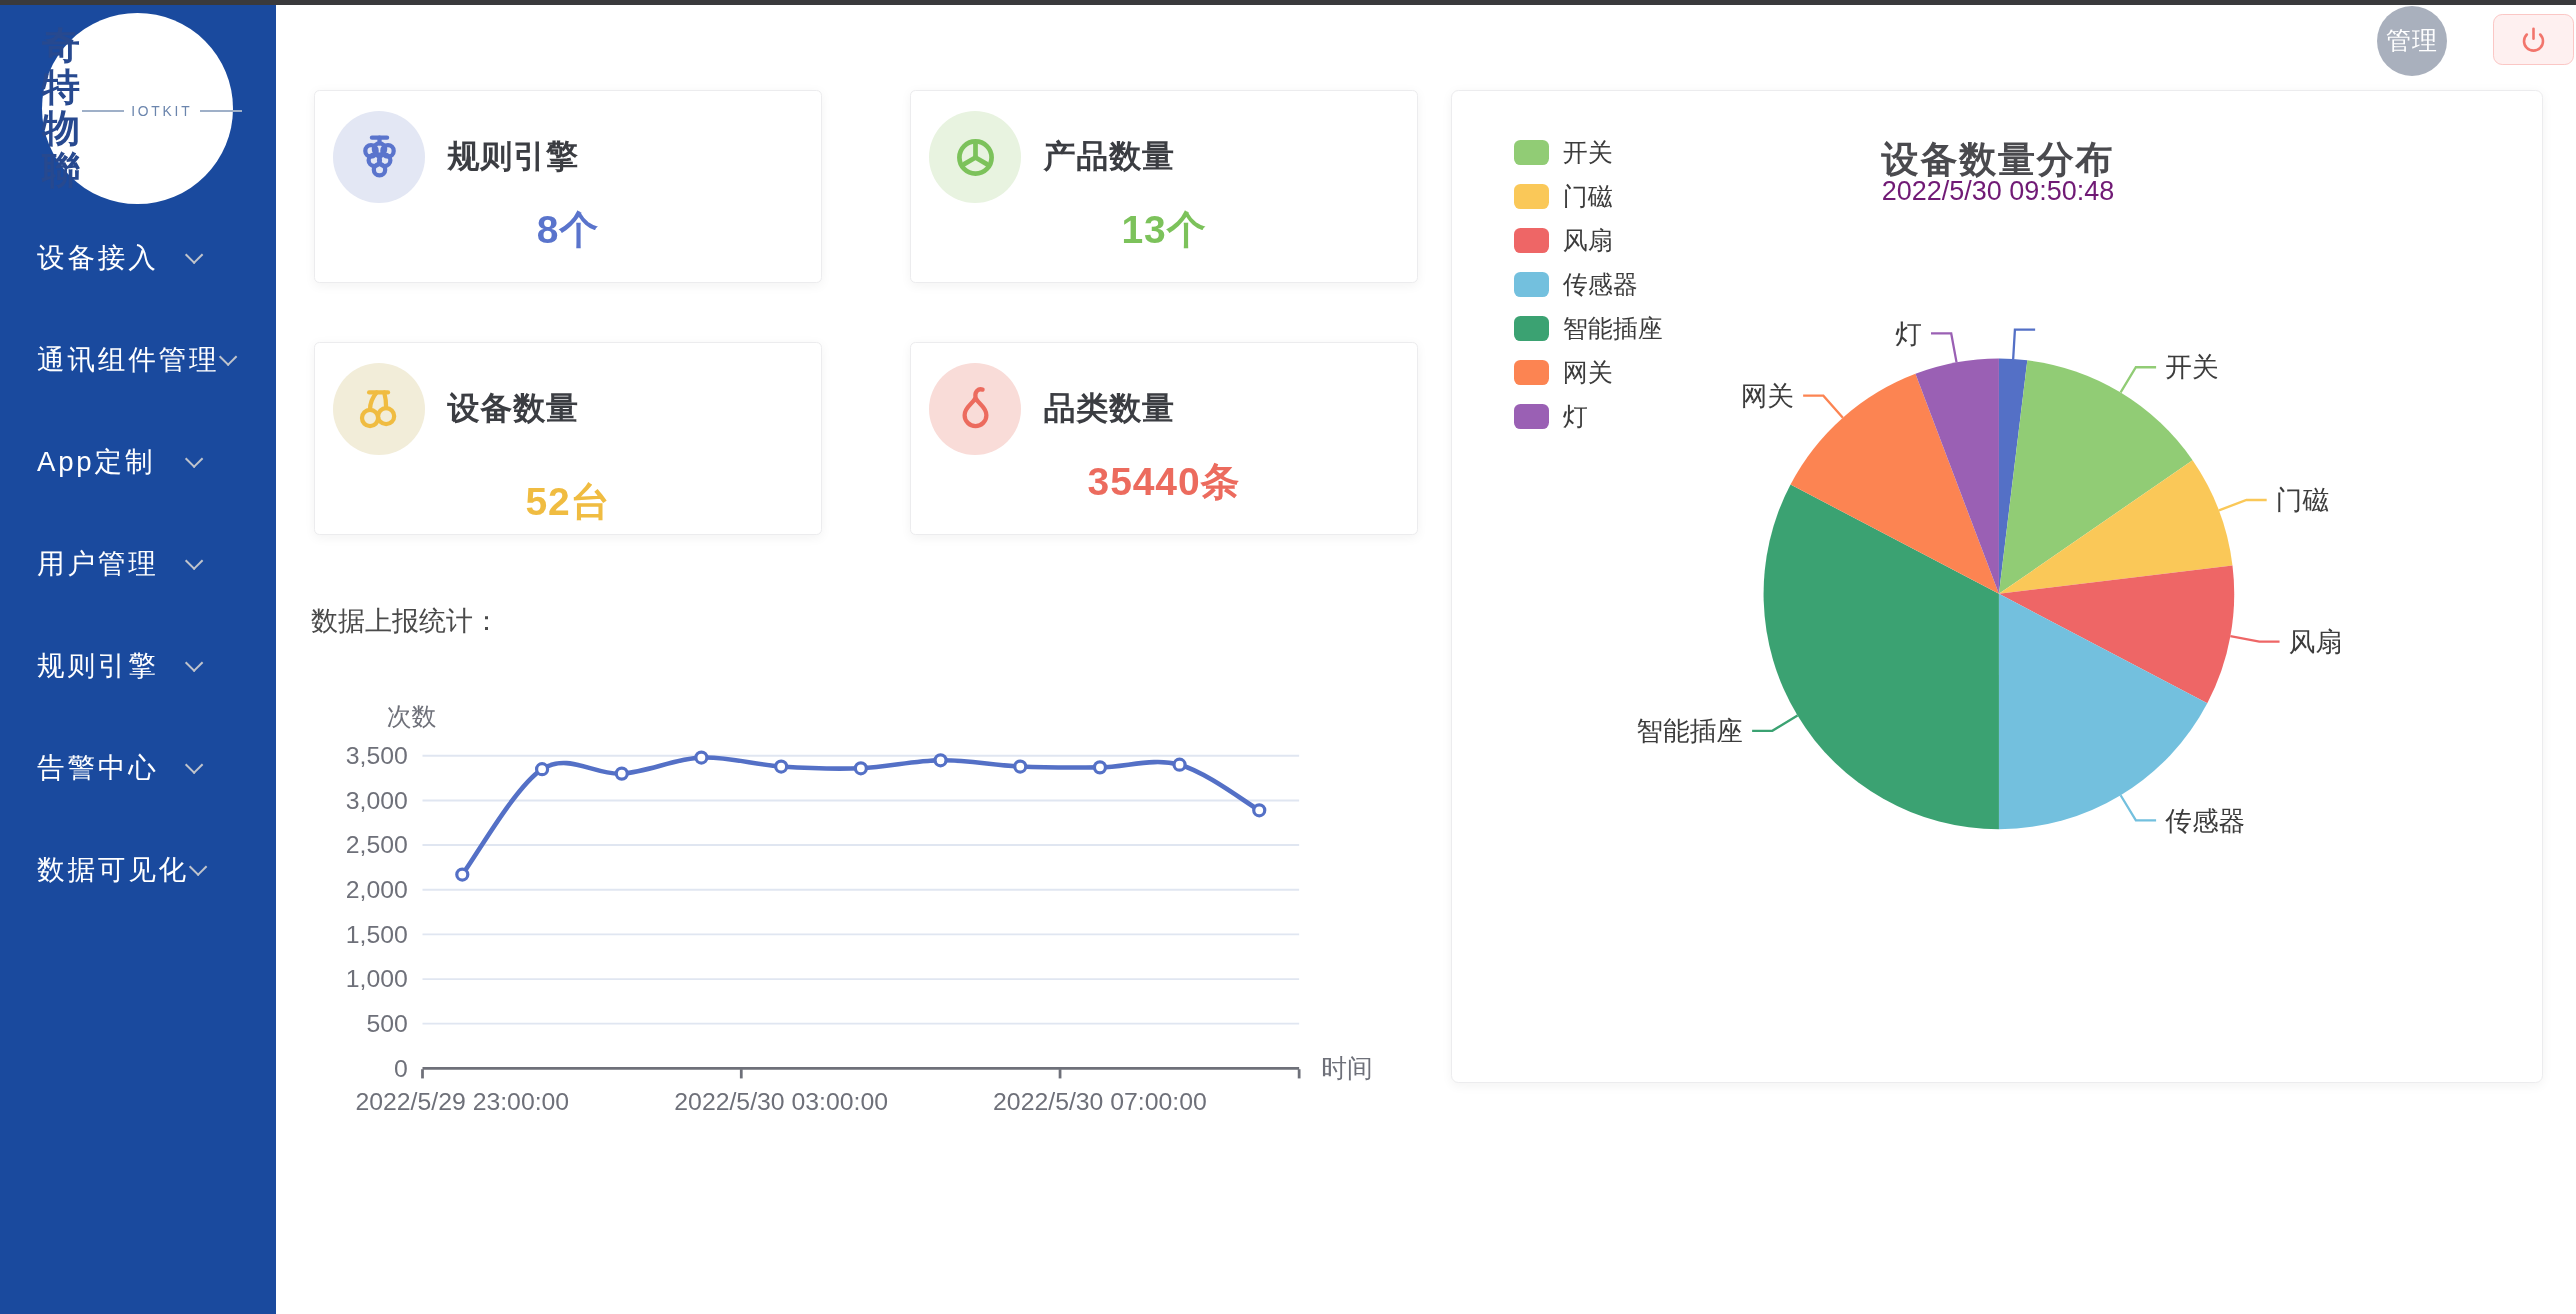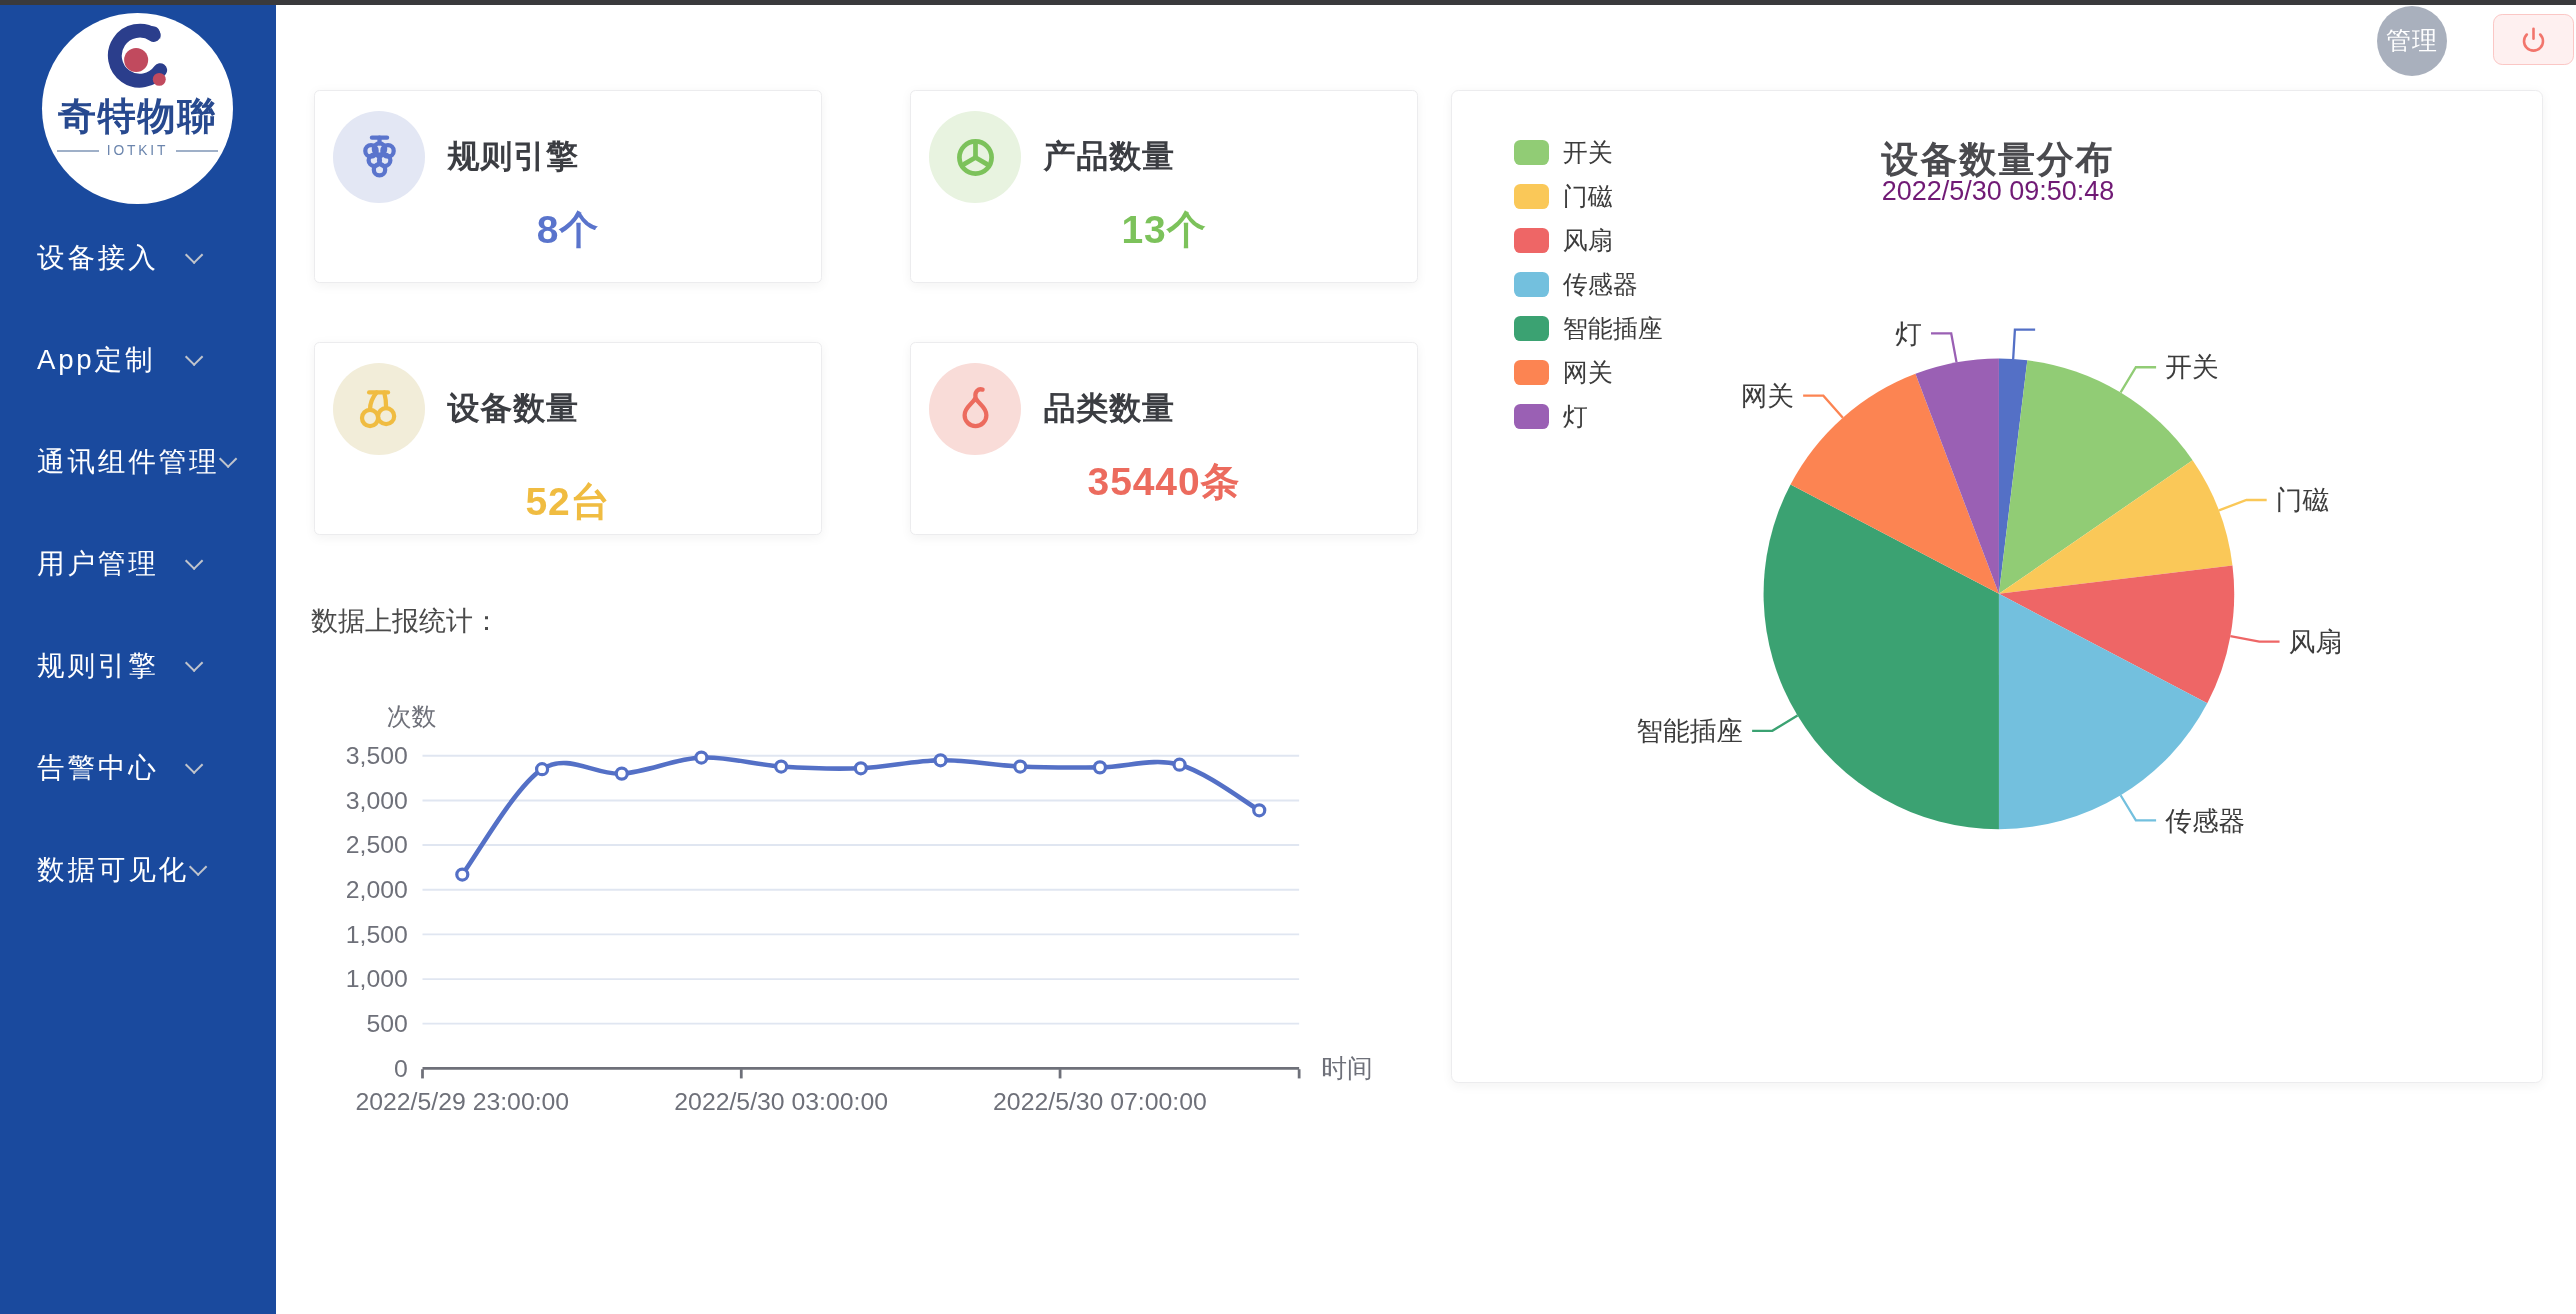--- a/index.html
+++ b/index.html
@@ -5,21 +5,21 @@
   * { margin:0; padding:0; box-sizing:border-box; }
   html,body { width:2576px; height:1315px; background:#fff; overflow:hidden;
     font-family:"Liberation Sans","DejaVu Sans",sans-serif; }
   .screen { position:relative; width:2576px; height:1315px; background:#fff; }
 
   .topbar { position:absolute; left:0; top:0; width:2576px; height:4.6px; background:#3a3a3c; z-index:9; }
 
   
   .sidebar { position:absolute; left:0; top:4.6px; width:276px; height:1310px; background:#1a4a9e; }
   .logo-circle { position:absolute; left:42px; top:8.3px; width:191px; height:191px;
-    background:#fff; border-radius:50%; display:flex; flex-direction:column; align-items:center; }
+    background:#fff; border-radius:50%; display:flex; align-items:center; }
   .logo-swirl { margin-top:9.2px; }
   .logo-title { font-size:38px; font-weight:bold; color:#27498f; letter-spacing:1.8px; line-height:1.1; }
   .logo-sub { display:flex; align-items:center; gap:7.4px; margin-top:5.5px; }
   .logo-sub .rule { width:42px; height:1.8px; background:#9fb0c8; }
   .logo-sub .sub-text { font-size:13.8px; letter-spacing:2.8px; color:#6b85ad; }
   .menu { position:absolute; left:0; top:202px; width:240px; }
   .menu-item { height:102px; display:flex; align-items:center; justify-content:space-between;
     padding:0 42px 0 37px; cursor:pointer; }
   .menu-label { font-size:27.6px; color:#ffffff; letter-spacing:2.8px; white-space:nowrap; }
   .chevron { width:13px; height:13px; border-right:2.3px solid #c0c4cc; border-bottom:2.3px solid #c0c4cc;
@@ -84,25 +84,25 @@
         <span class="sub-text">IOTKIT</span>
         <span class="rule"></span>
       </div>
     </div>
     <nav class="menu">
       <div class="menu-item">
         <span class="menu-label">设备接入</span>
         <span class="chevron"></span>
       </div>
       <div class="menu-item">
+        <span class="menu-label">通讯组件管理</span>
+        <span class="chevron"></span>
+      </div>
+      <div class="menu-item">
         <span class="menu-label">App定制</span>
-        <span class="chevron"></span>
-      </div>
-      <div class="menu-item">
-        <span class="menu-label">通讯组件管理</span>
         <span class="chevron"></span>
       </div>
       <div class="menu-item">
         <span class="menu-label">用户管理</span>
         <span class="chevron"></span>
       </div>
       <div class="menu-item">
         <span class="menu-label">规则引擎</span>
         <span class="chevron"></span>
       </div>

